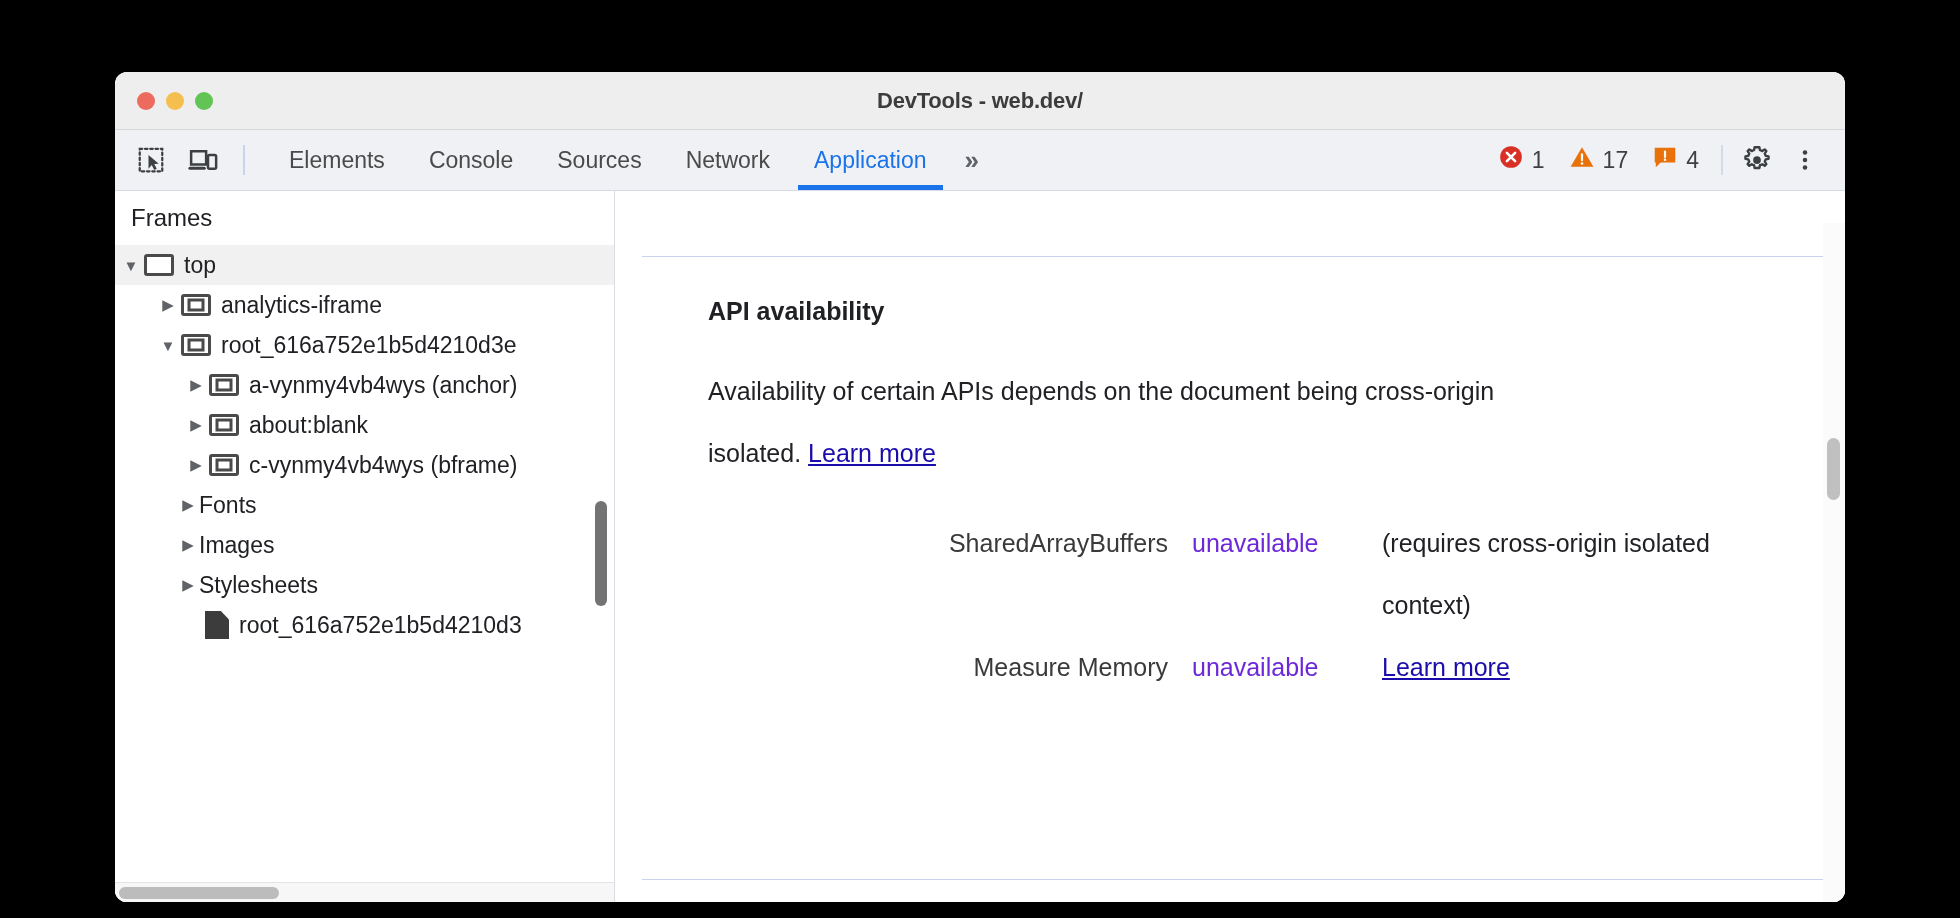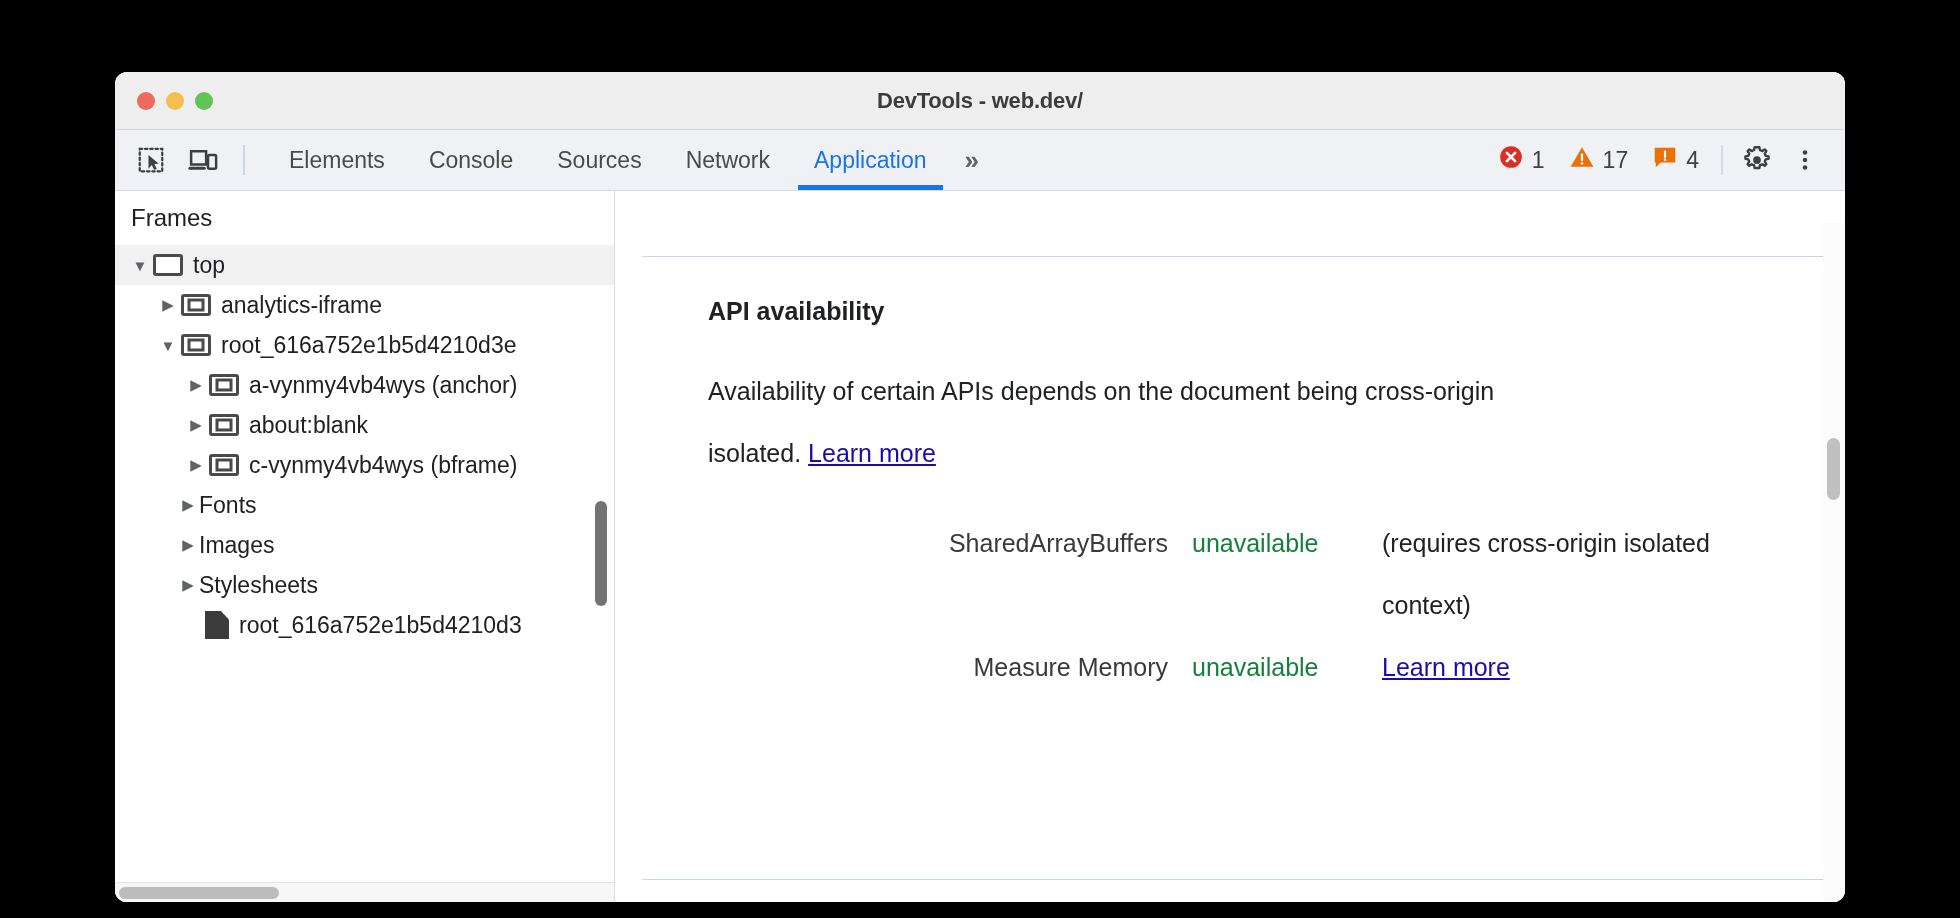--- a/index.html
+++ b/index.html
@@ -215,21 +215,21 @@
   .doc-ico {
     width: 24px; height: 28px;
     flex: 0 0 24px;
     margin-right: 10px;
     margin-left: 4px;
     background: #3c3c3c;
     clip-path: polygon(0 0, 66% 0, 100% 30%, 100% 100%, 0 100%);
     position: relative;
   }
   .tree-label { overflow: visible; }
-  .ind-1 { padding-left: 14px; }
+  .ind-1 { padding-left: 5px; }
   .ind-2 { padding-left: 42px; }
   .ind-3 { padding-left: 70px; }
   .ind-2b { padding-left: 62px; }
   .ind-3b { padding-left: 86px; }
 
   .sb-vscroll {
     position: absolute;
     right: 7px;
     top: 310px;
     width: 12px;
@@ -313,21 +313,21 @@
   .api-cell-key {
     width: 550px;
     flex: 0 0 550px;
     text-align: right;
     color: #3a3a3a;
     padding-right: 24px;
   }
   .api-cell-val {
     width: 190px;
     flex: 0 0 190px;
-    color: #15803d;
+    color: #6d28d9;
   }
   .api-cell-note {
     flex: 1 1 auto;
     color: #202124;
     max-width: 420px;
   }
 
   .content-vscroll-track {
     position: absolute;
     right: 0; top: 0; bottom: 0;

